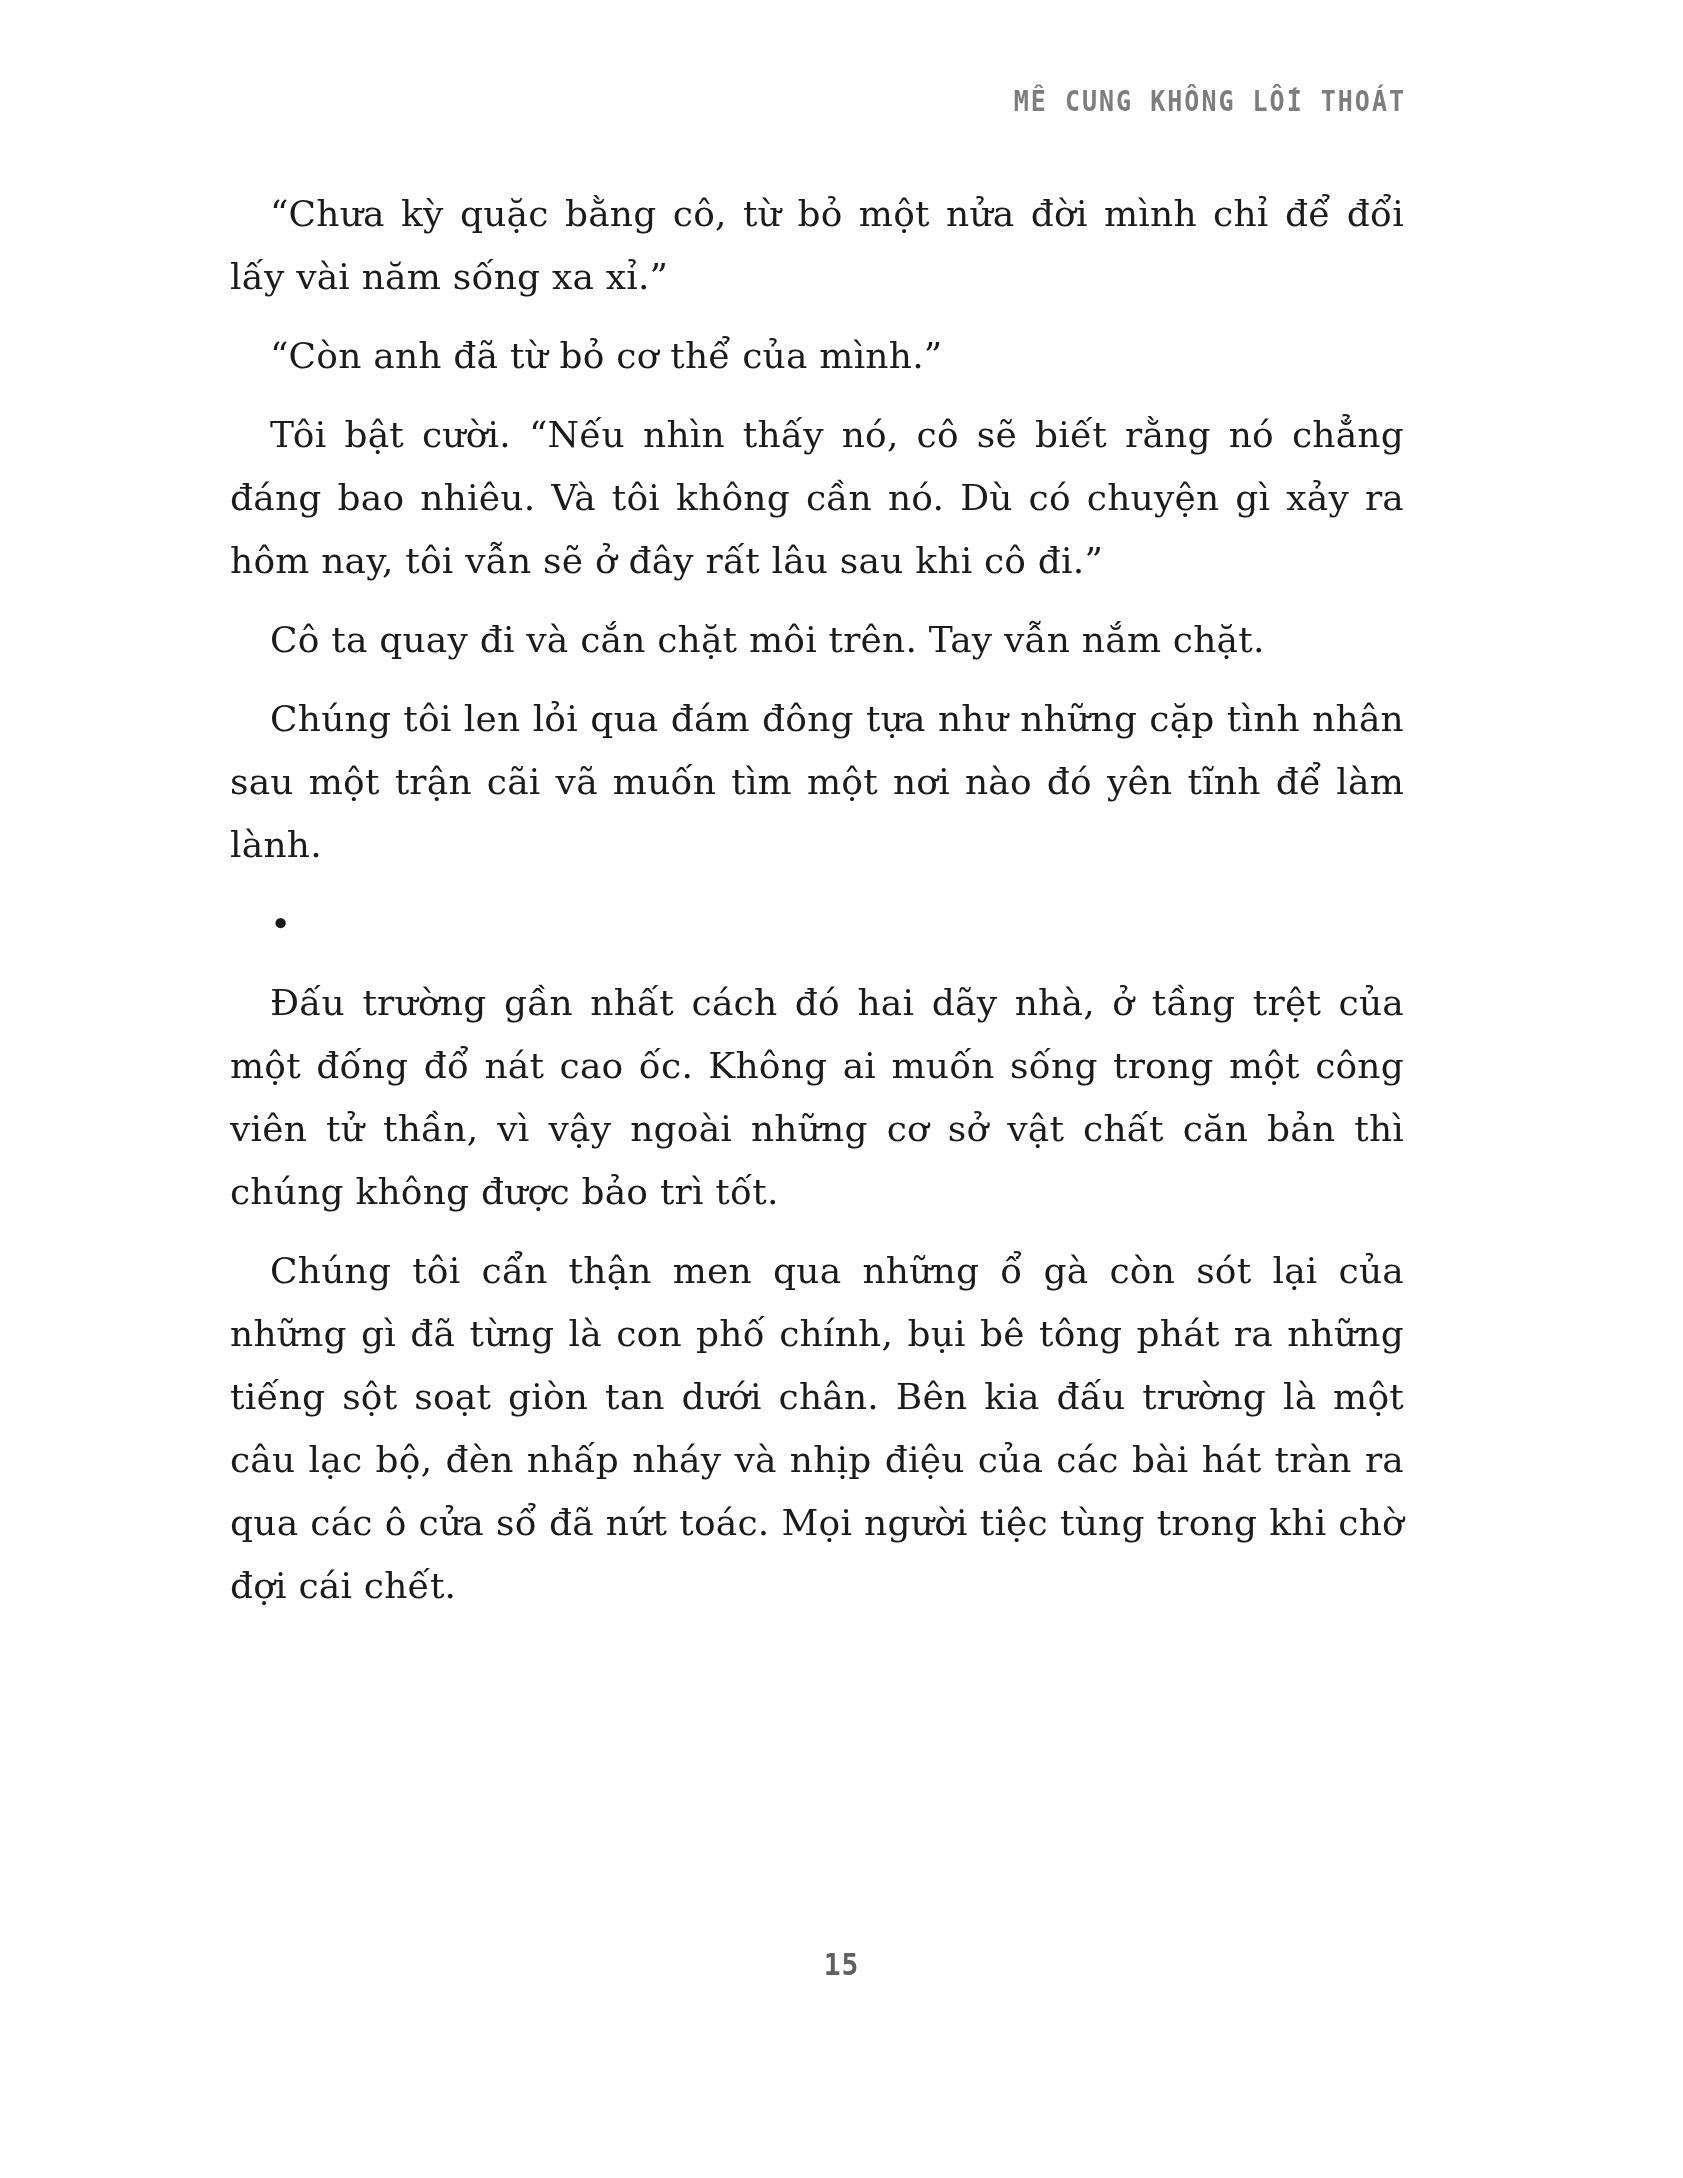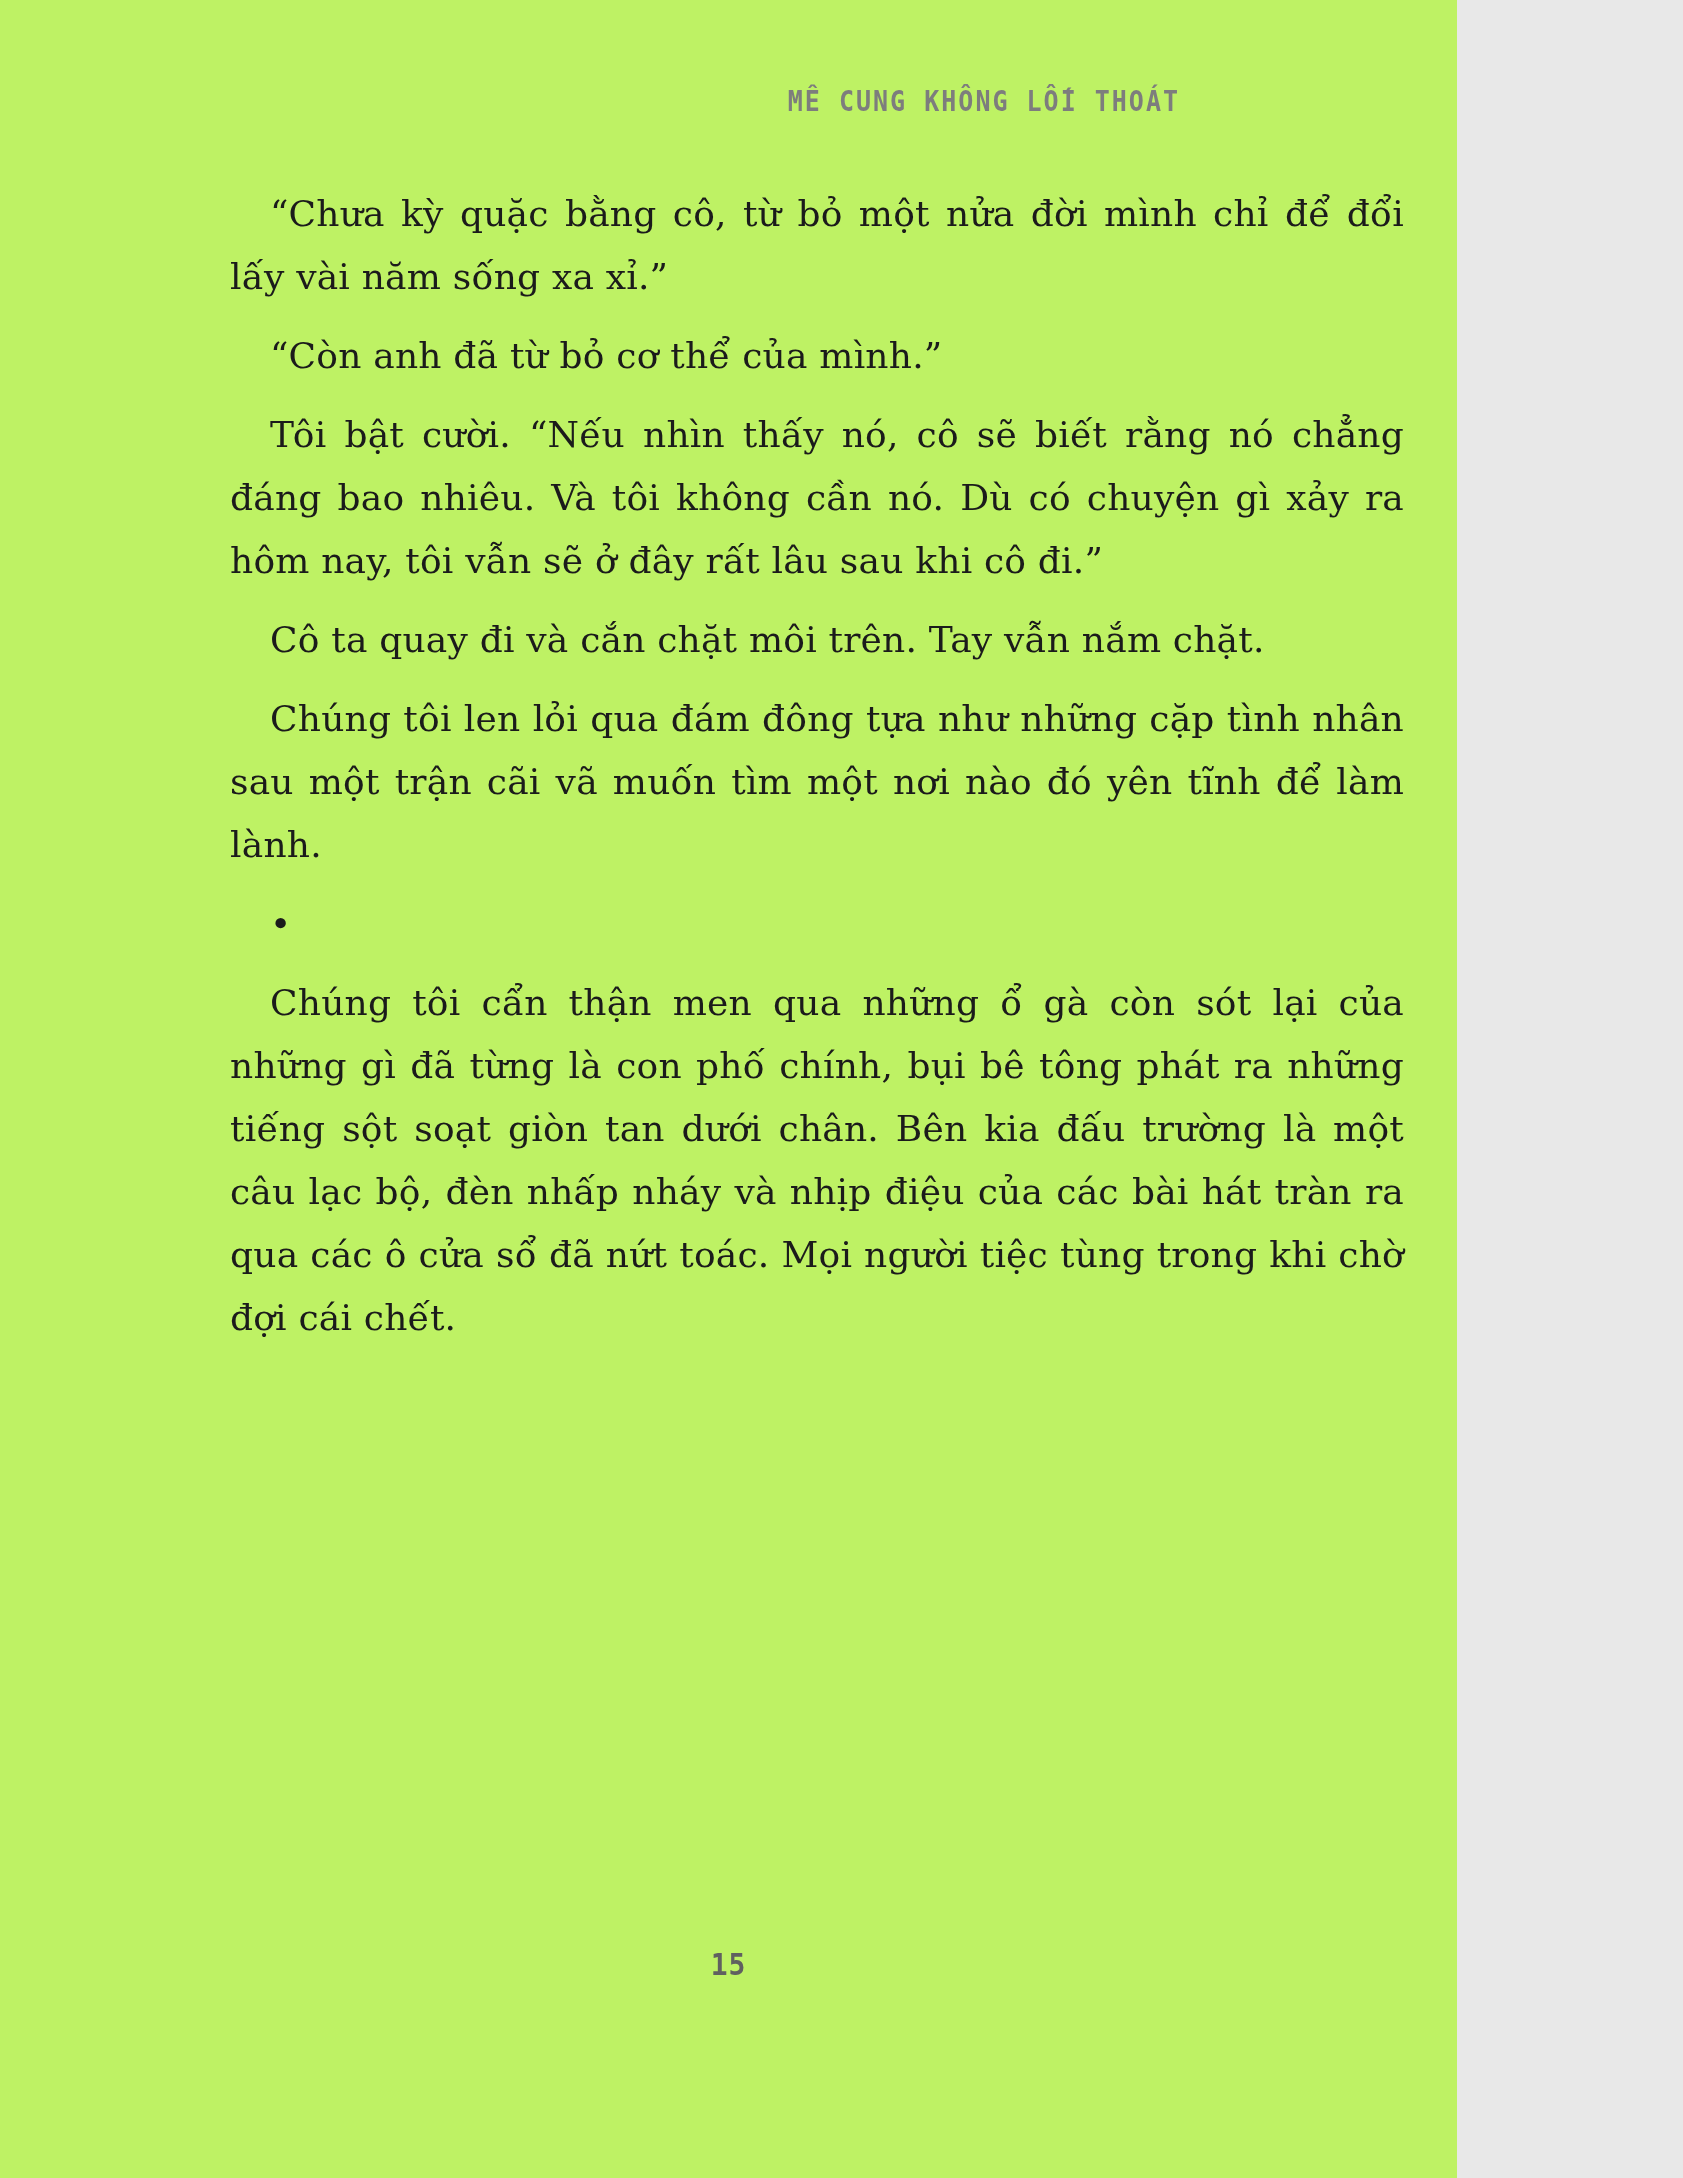--- a/index.html
+++ b/index.html
@@ -2,23 +2,23 @@
 <html><head>
 <meta charset="utf-8">
 <style>
   html, body {
     margin: 0;
     padding: 0;
     background: #e8e8e8;
   }
   .page {
     position: relative;
-    width: 1457px;
+    width: 1683px;
     height: 2178px;
-    background: #bef264;
+    background: #ffffff;
     overflow: hidden;
     font-family: "DejaVu Serif", serif;
   }
   
   .running-header {
     position: absolute;
     top: 85px;
     right: 277px;
     font-family: "DejaVu Sans Mono", monospace;
     font-size: 25px;
@@ -78,19 +78,20 @@
 
   <div class="text-block">
     <p>“Chưa kỳ quặc bằng cô, từ bỏ một nửa đời mình chỉ để đổi lấy vài năm sống xa xỉ.”</p>
     <p>“Còn anh đã từ bỏ cơ thể của mình.”</p>
     <p>Tôi bật cười. “Nếu nhìn thấy nó, cô sẽ biết rằng nó chẳng đáng bao nhiêu. Và tôi không cần nó. Dù có chuyện gì xảy ra hôm nay, tôi vẫn sẽ ở đây rất lâu sau khi cô đi.”</p>
     <p>Cô ta quay đi và cắn chặt môi trên. Tay vẫn nắm chặt.</p>
     <p>Chúng tôi len lỏi qua đám đông tựa như những cặp tình nhân sau một trận cãi vã muốn tìm một nơi nào đó yên tĩnh để làm lành.</p>
 
     <p class="section-break">•</p>
 
+    <p>Đấu trường gần nhất cách đó hai dãy nhà, ở tầng trệt của một đống đổ nát cao ốc. Không ai muốn sống trong một công viên tử thần, vì vậy ngoài những cơ sở vật chất căn bản thì chúng không được bảo trì tốt.</p>
     <p>Chúng tôi cẩn thận men qua những ổ gà còn sót lại của những gì đã từng là con phố chính, bụi bê tông phát ra những tiếng sột soạt giòn tan dưới chân. Bên kia đấu trường là một câu lạc bộ, đèn nhấp nháy và nhịp điệu của các bài hát tràn ra qua các ô cửa sổ đã nứt toác. Mọi người tiệc tùng trong khi chờ đợi cái chết.</p>
   </div>
 
   <div class="page-number">15</div>
 
 </div>
 
 
 </body></html>

